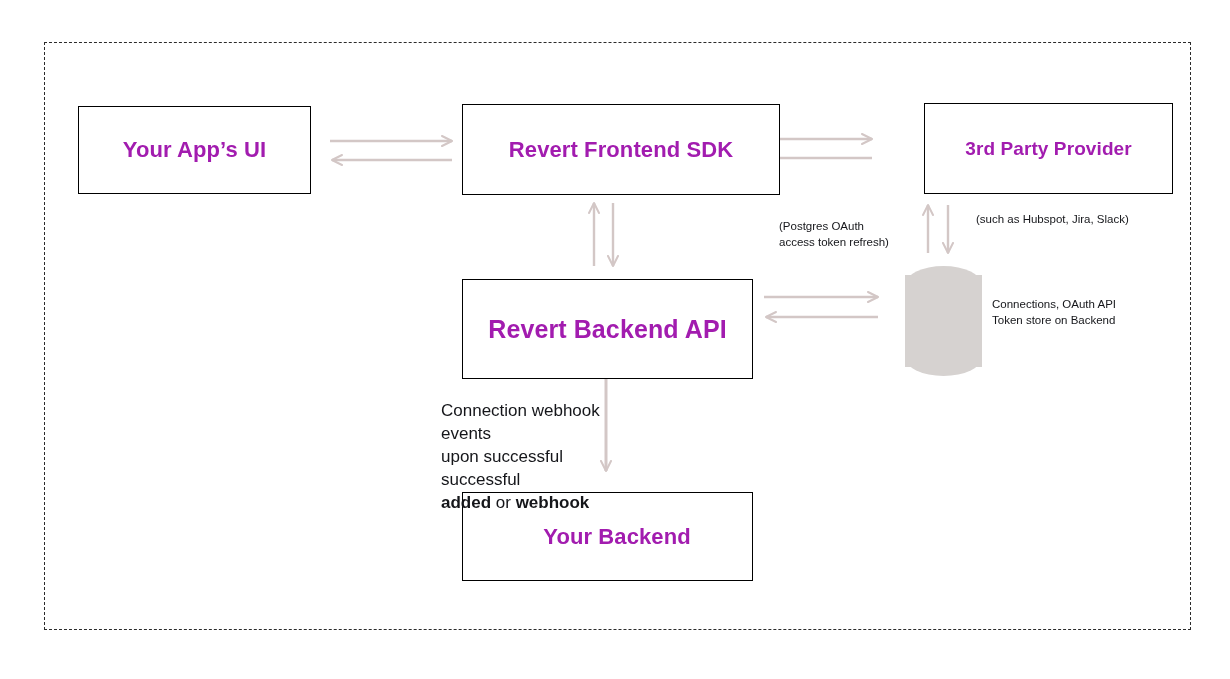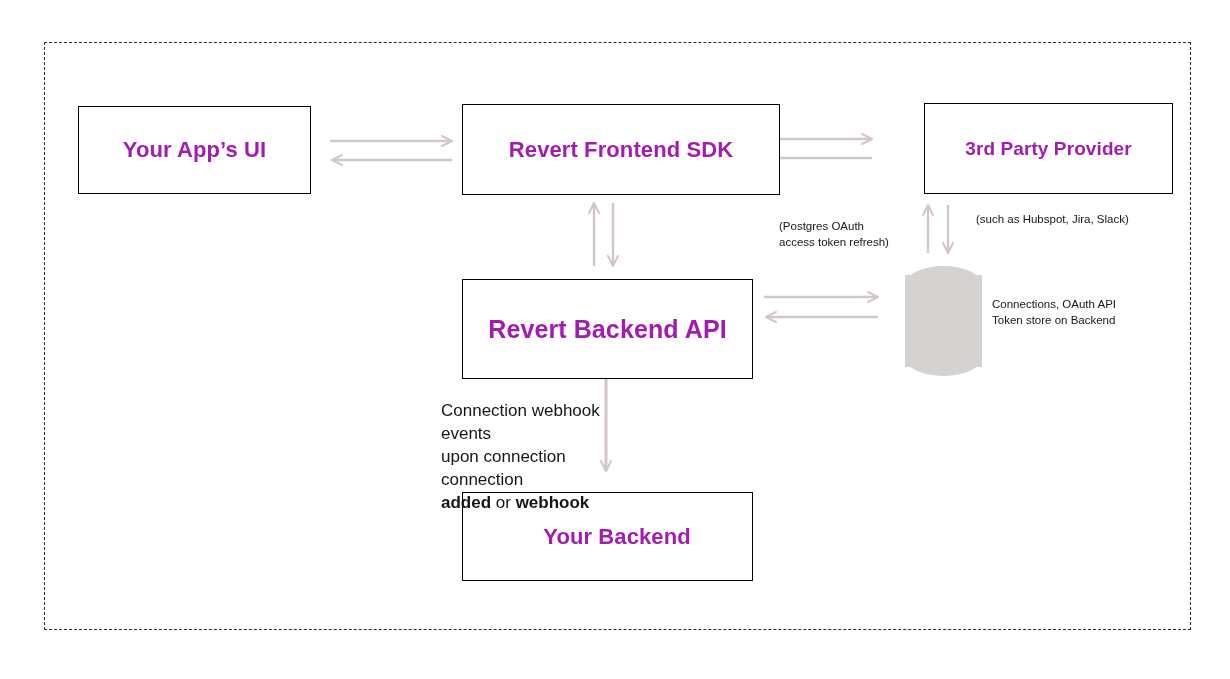--- a/index.html
+++ b/index.html
@@ -180,19 +180,19 @@
     <div>(such as Hubspot, Jira, Slack)</div>
   </div>
 
   <div class="annotation" id="ann-datastore">
     <div>Connections, OAuth API</div>
     <div>Token store on Backend</div>
   </div>
 
   <div class="annotation" id="ann-webhook">
     <div>Connection webhook events</div>
-    <div>upon connection connection</div>
+    <div>upon successful successful</div>
     <div>
       <b>added</b><span> or </span><b>webhook</b>
     </div>
   </div>
 
 </div>
 
 </body></html>

